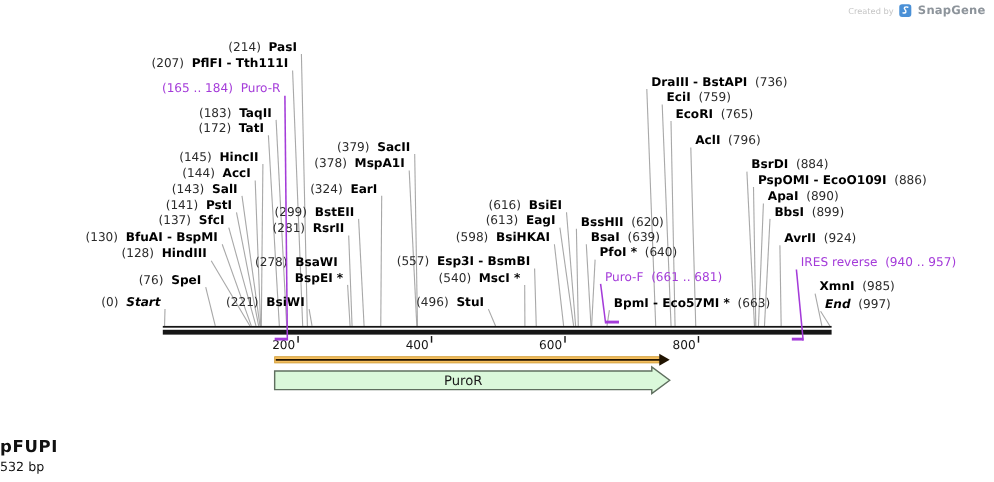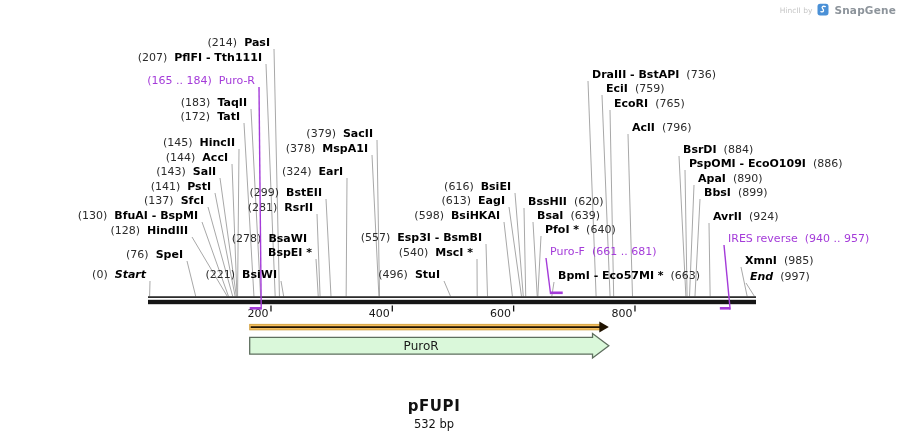--- a/index.html
+++ b/index.html
@@ -3,31 +3,31 @@
 <meta charset="utf-8">
 <style>
   html,body{margin:0;padding:0;background:#fff;}
   .page{position:relative;width:904px;height:438px;background:#fff;overflow:hidden;
         font-family:"DejaVu Sans","Liberation Sans",sans-serif;}
   .map-svg{position:absolute;left:0;top:0;}
   .map-svg text{font-family:"DejaVu Sans","Liberation Sans",sans-serif;}
   .watermark{position:absolute;top:3px;right:8px;display:flex;align-items:center;gap:5px;}
   .created-by{font-size:7.5px;color:#c6c6c6;}
   .brand{font-size:10.5px;font-weight:600;color:#8d949b;letter-spacing:0.2px;}
-  .title-block{position:absolute;left:0;top:397px;width:868px;text-align:center;color:#111;}
+  .title-block{position:absolute;left:0;top:397px;width:868px;color:#111;}
   .plasmid-name{font-size:15px;font-weight:bold;letter-spacing:0.6px;}
   .plasmid-length{font-size:11.5px;margin-top:2px;}
 </style>
 </head>
 <body>
 
 <div class="page">
 
   <div class="watermark">
-    <span class="created-by">HincII by</span>
+    <span class="created-by">Created by</span>
     <span style="display:inline-flex;">
       <svg width="12" height="14" viewBox="0 0 12 14">
         <rect x="0.5" y="0.8" width="11" height="11.6" rx="2.6" fill="#4A90D6"></rect>
         <path d="M8.3 3.6 C5.6 2.6 4.3 4.2 5.7 5.7 C7.2 7.2 6.8 9.4 3.9 8.7" stroke="#ffffff" stroke-width="1.3" fill="none" stroke-linecap="round"></path>
       </svg>
     </span>
     <span class="brand">SnapGene</span>
   </div>
 
   <svg class="map-svg" width="904" height="438" viewBox="0 0 904 438">

